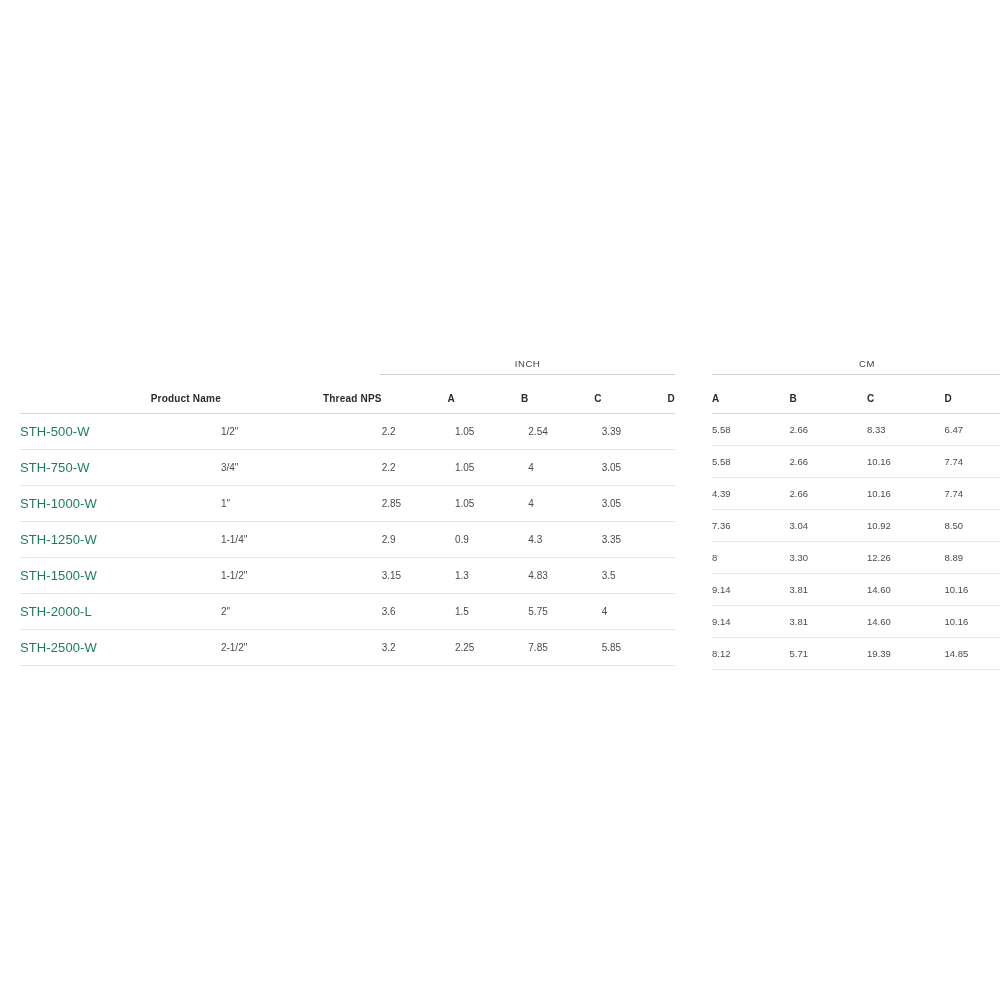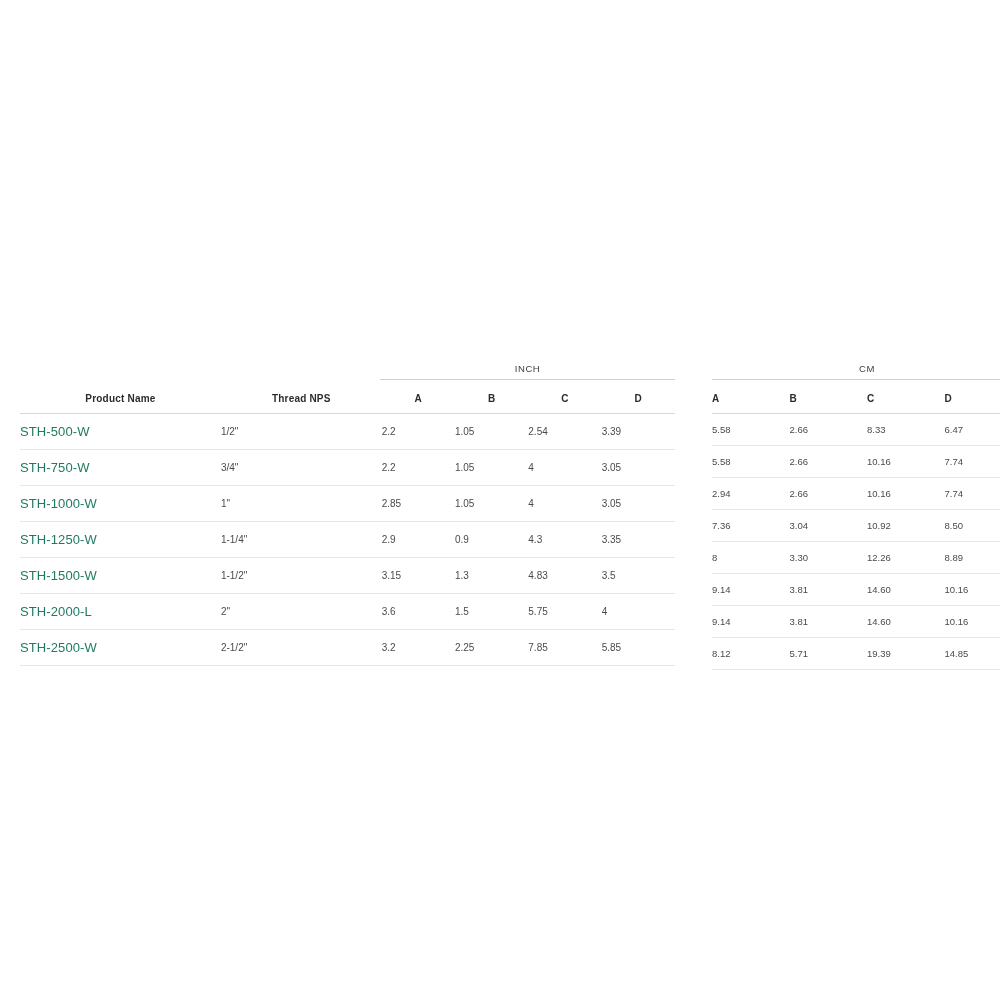--- a/index.html
+++ b/index.html
@@ -21,21 +21,21 @@
   
   .spec-block {
     position: absolute;
     top: 358px;
     left: 20px;
     width: 655px;
   }
 
   .unit-group-header {
     display: flex;
-    align-items: center;
+    align-items: flex-start;
     height: 26px;
   }
   .unit-group-header .spacer-name { width: 200px; }
   .unit-group-header .spacer-thread { width: 160px; }
   .unit-group-header .unit-span {
     flex: 1;
     text-align: center;
     font-size: 9.5px;
     letter-spacing: 0.6px;
     color: #3d3d3d;
@@ -46,21 +46,21 @@
   table.spec {
     border-collapse: collapse;
     width: 100%;
     table-layout: fixed;
   }
   table.spec col.c-name { width: 200px; }
   table.spec col.c-thread { width: 160px; }
   table.spec col.c-dim { width: 73px; }
 
   table.spec th {
-    text-align: center;
+    text-align: right;
     font-size: 10px;
     font-weight: bold;
     color: #2b2b2b;
     padding: 9px 0 9px 0;
     border-bottom: 1px solid #d8d8d8;
     letter-spacing: 0.2px;
   }
   table.spec td {
     font-size: 10px;
     color: #4a4a4a;
@@ -220,21 +220,21 @@
           <td class="dim-cell">8.33</td>
           <td class="dim-cell">6.47</td>
         </tr>
         <tr>
           <td class="dim-cell">5.58</td>
           <td class="dim-cell">2.66</td>
           <td class="dim-cell">10.16</td>
           <td class="dim-cell">7.74</td>
         </tr>
         <tr>
-          <td class="dim-cell">2.94</td>
+          <td class="dim-cell">4.39</td>
           <td class="dim-cell">2.66</td>
           <td class="dim-cell">10.16</td>
           <td class="dim-cell">7.74</td>
         </tr>
         <tr>
           <td class="dim-cell">7.36</td>
           <td class="dim-cell">3.04</td>
           <td class="dim-cell">10.92</td>
           <td class="dim-cell">8.50</td>
         </tr>

